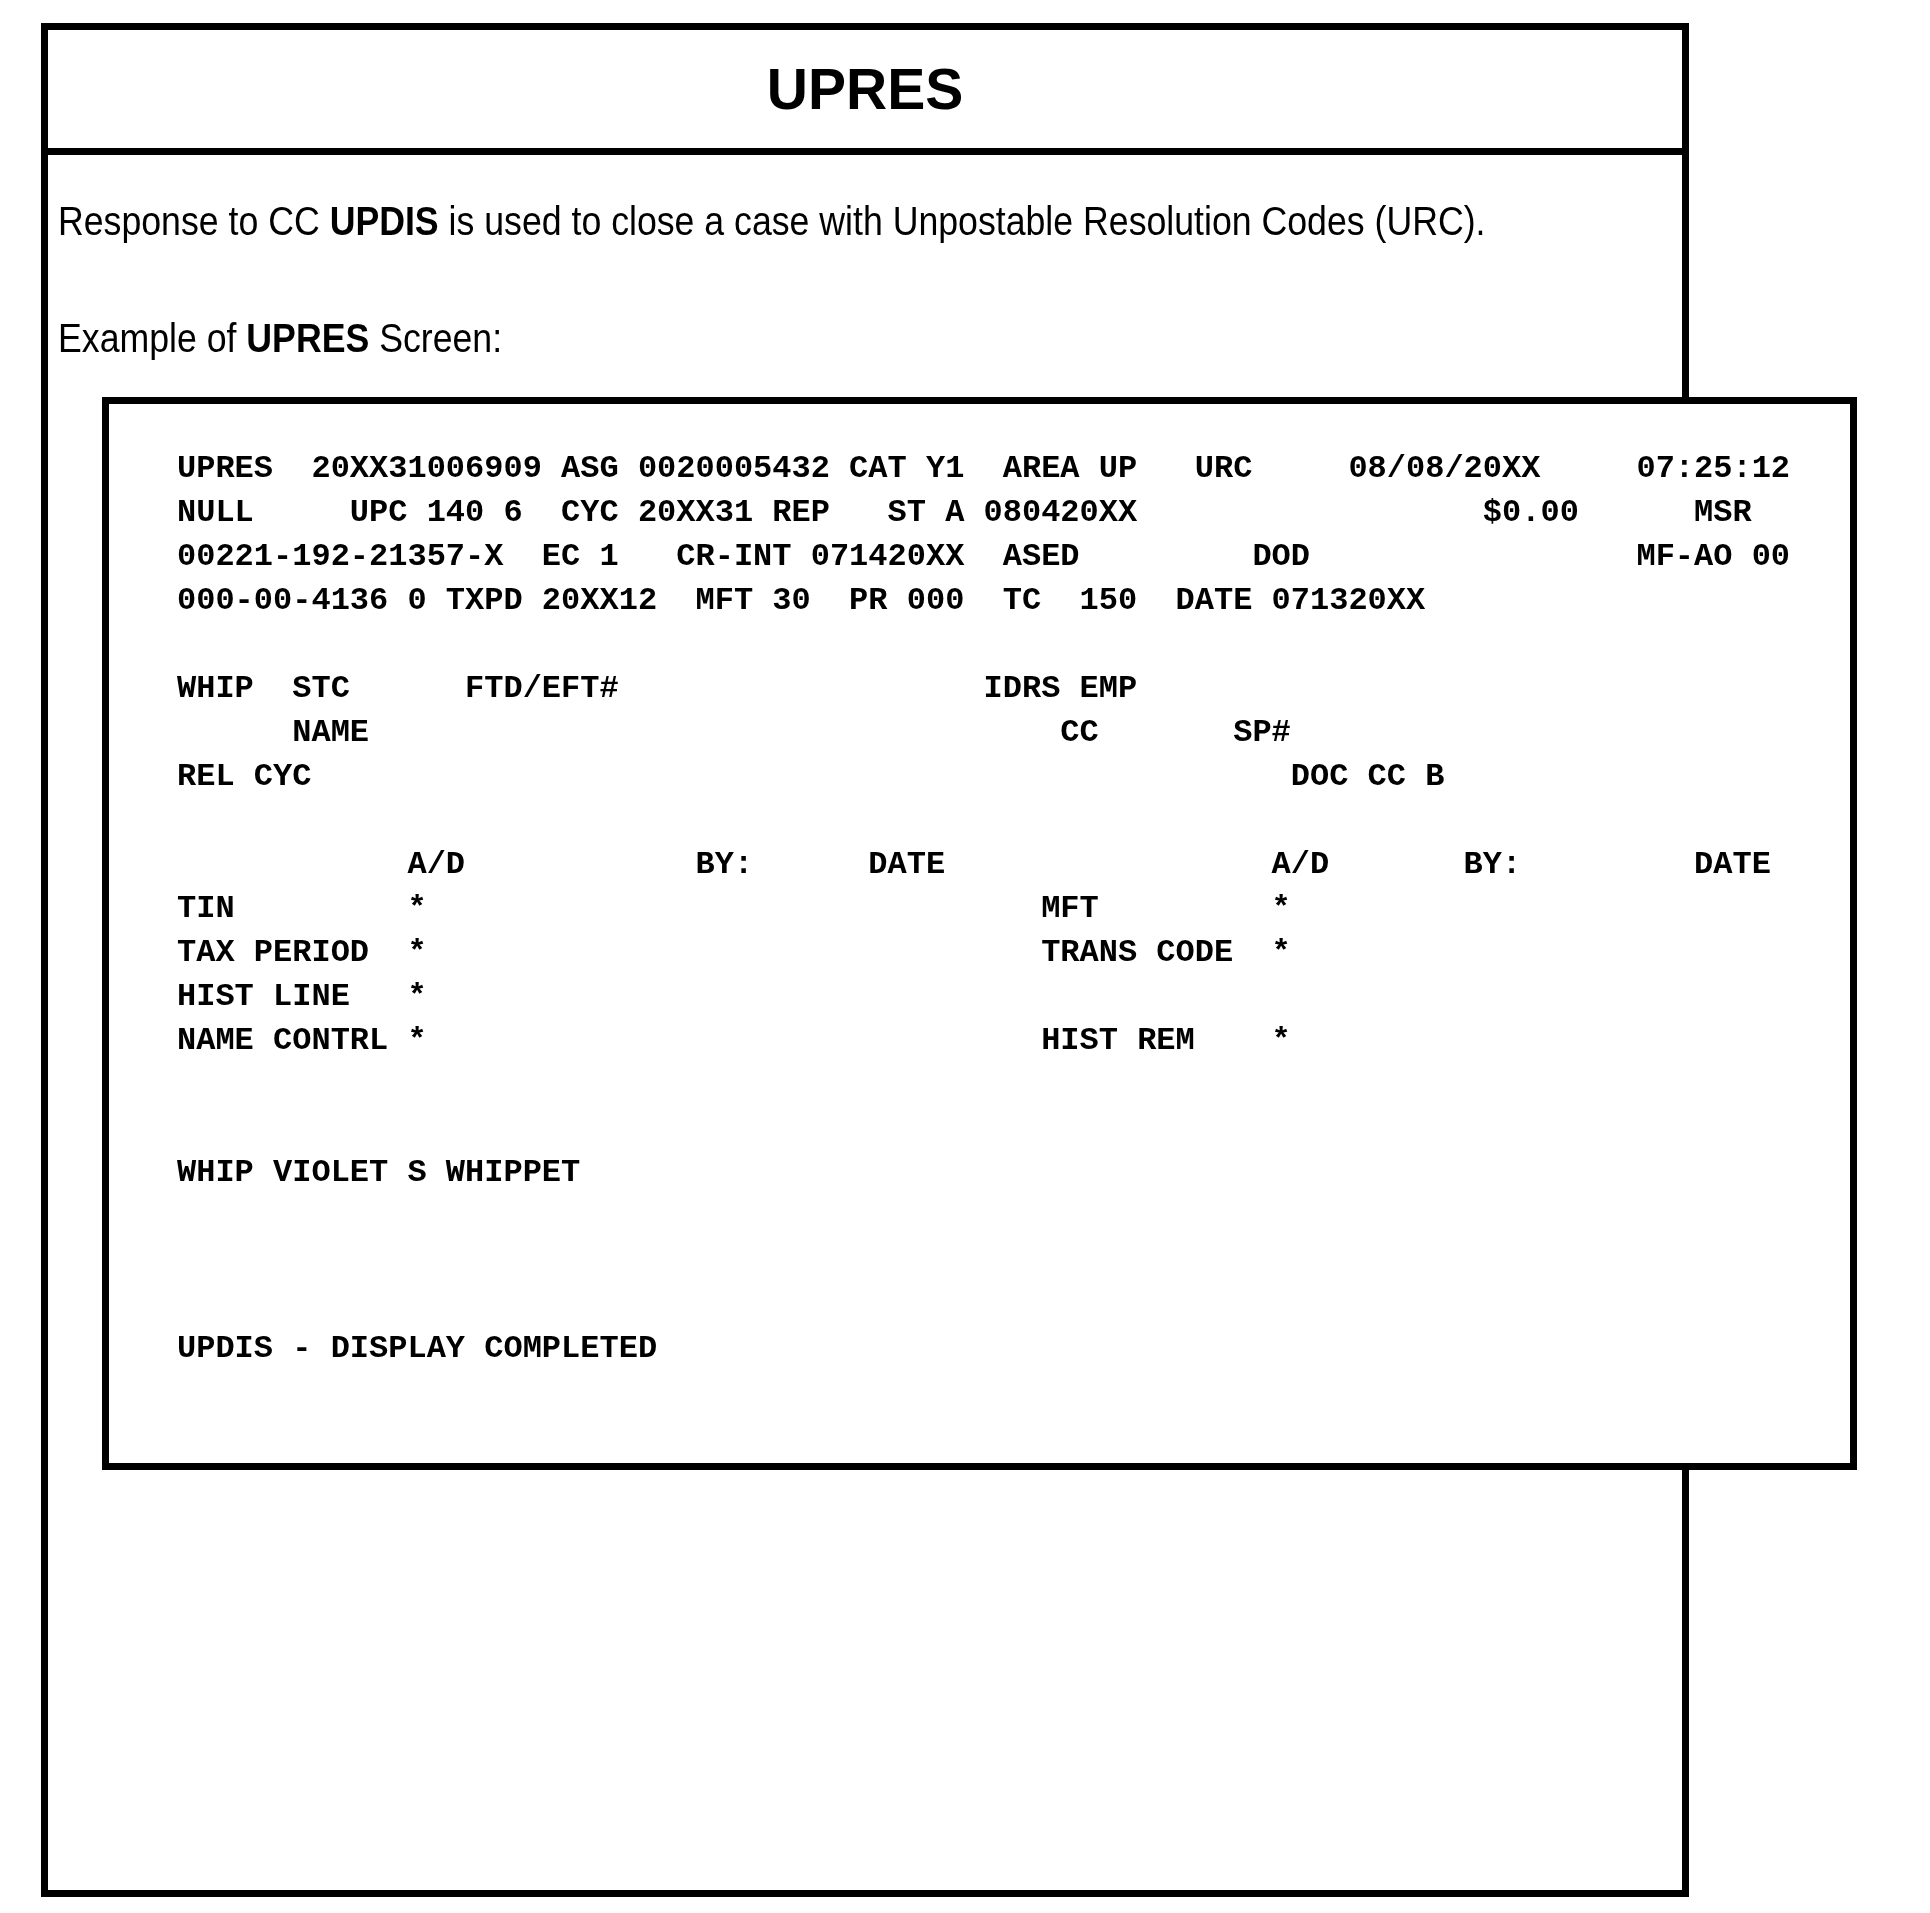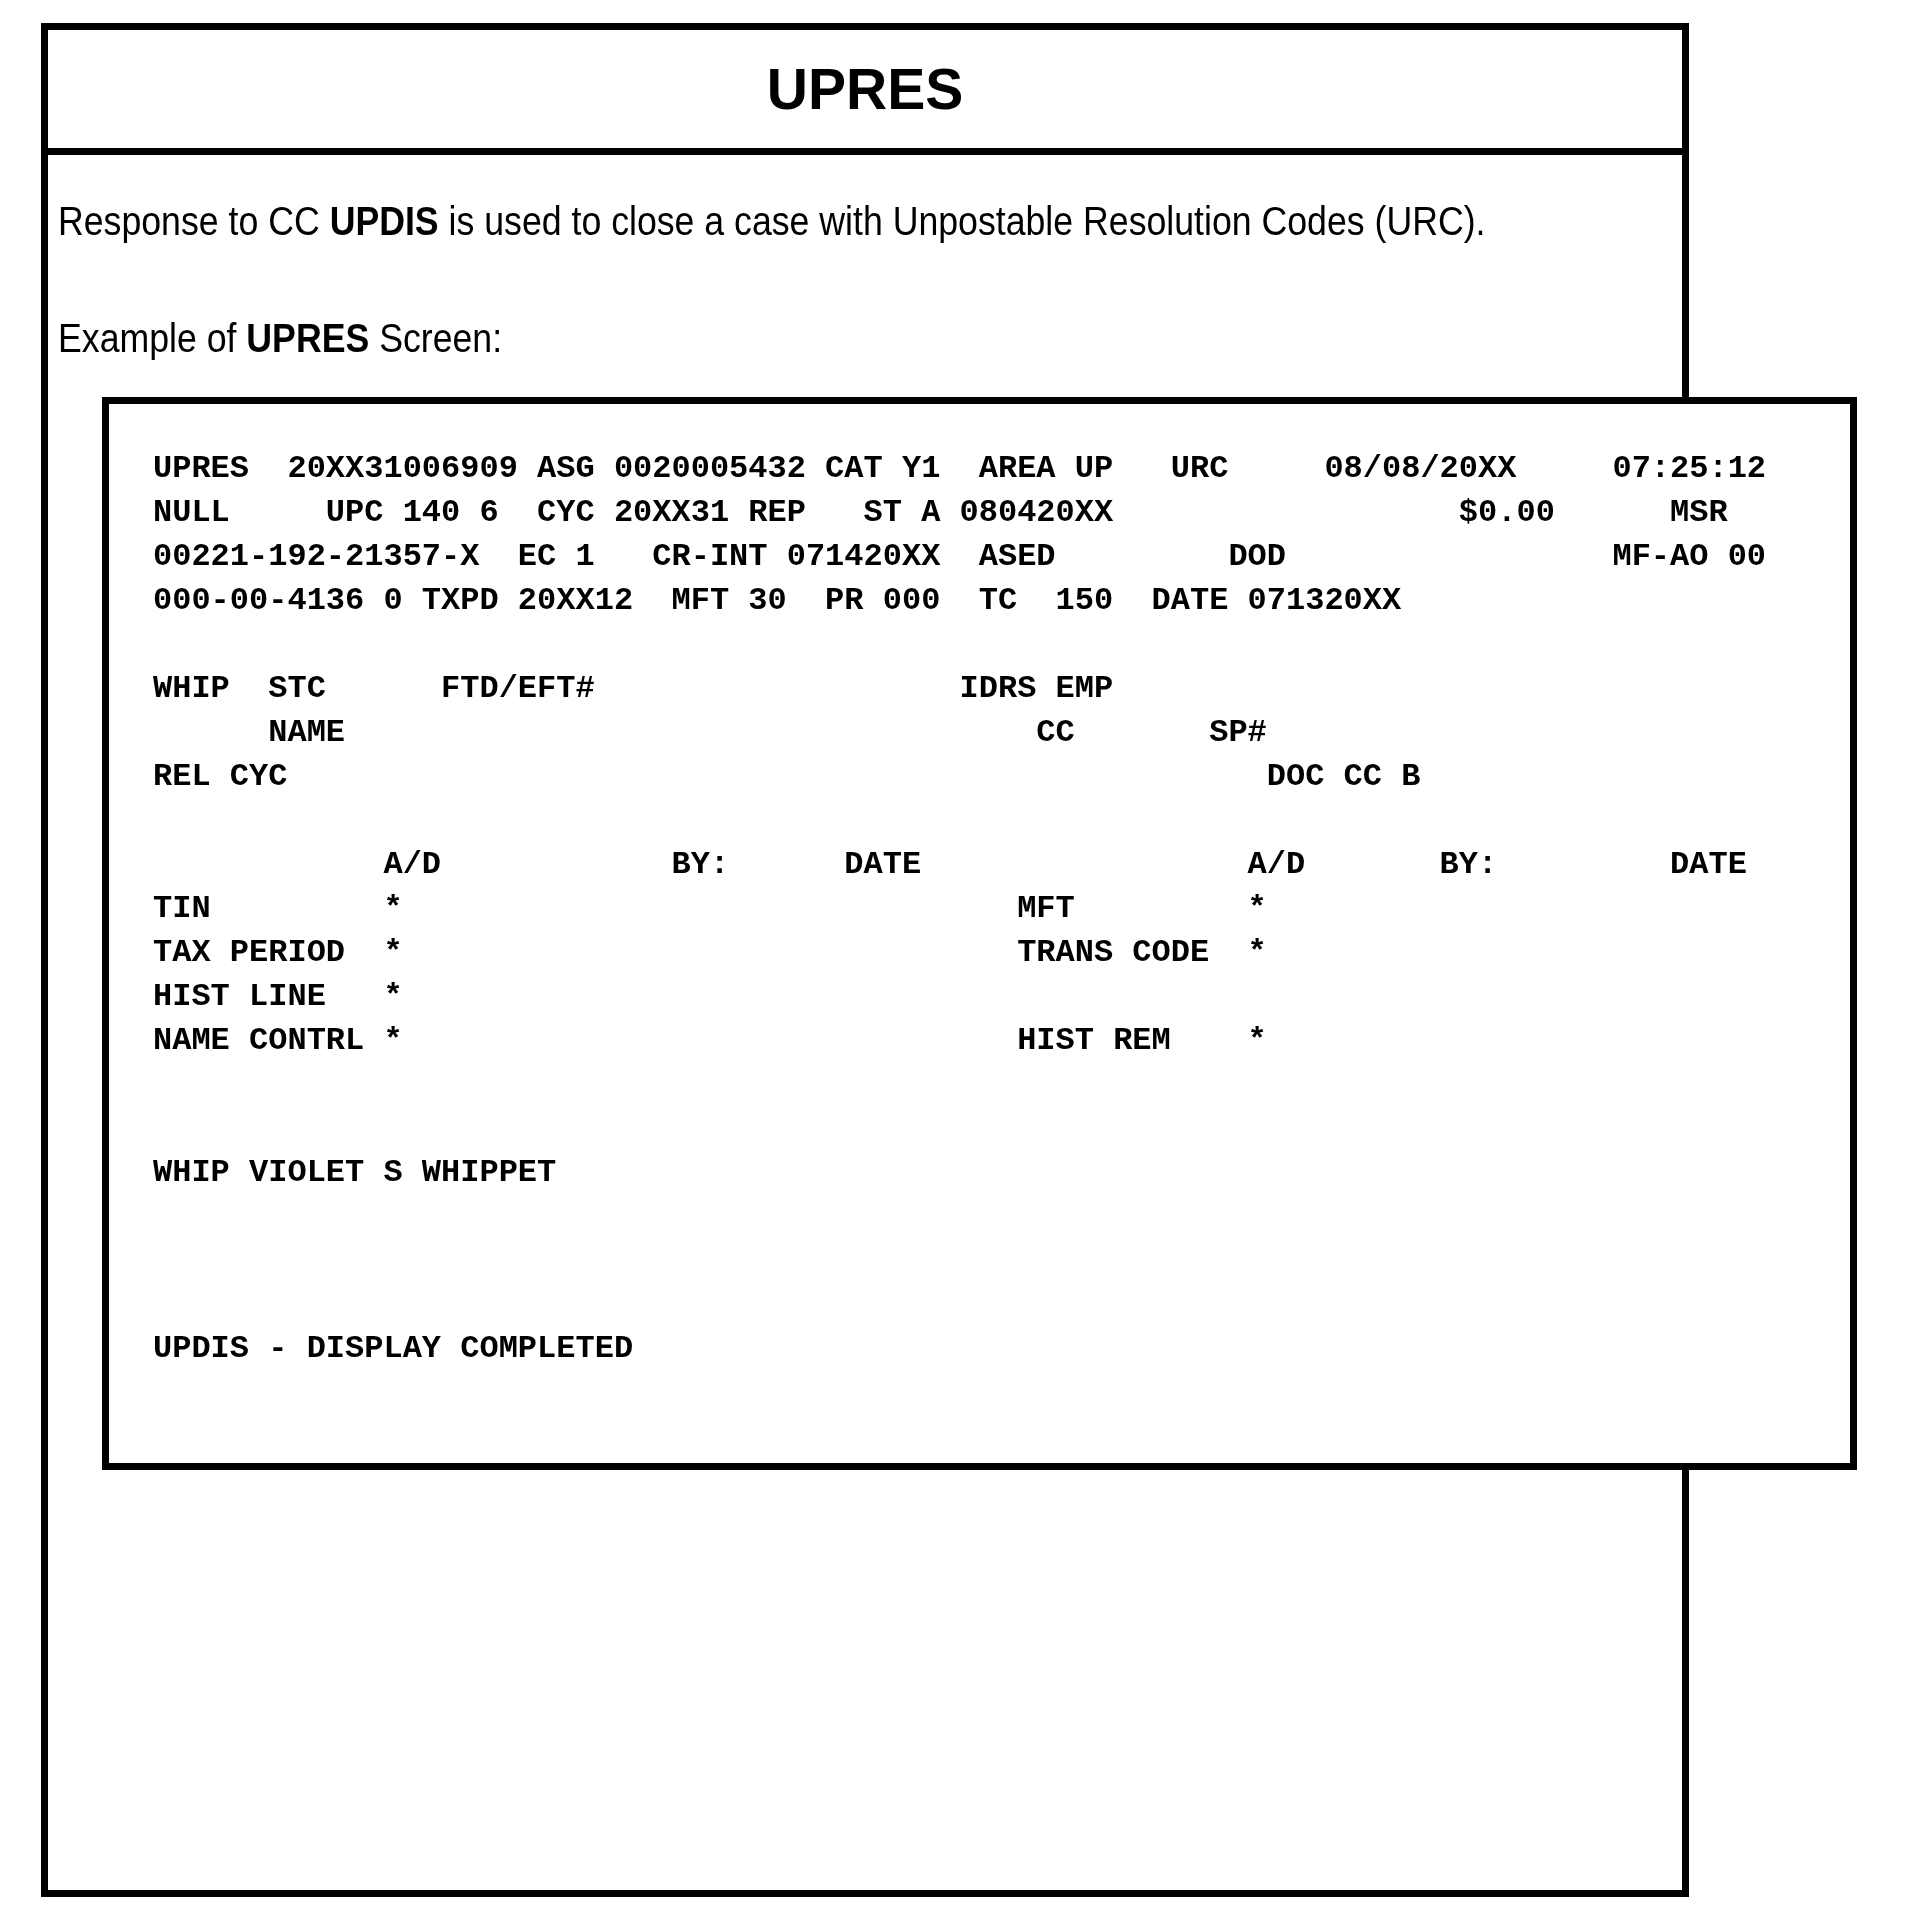--- a/index.html
+++ b/index.html
@@ -42,21 +42,21 @@
   .para-example{top:285px;}
   .screen-box{
     position:absolute;left:54px;top:367px;
     width:1755px;height:1073px;
     border:7.8px solid #000000;
     box-sizing:border-box;
     background:#ffffff;
   }
   .screen-body{
     position:absolute;left:0;top:0;right:0;bottom:0;
-    padding:43px 0 0 44px;
+    padding:43px 0 0 68px;
     font-family:"Liberation Mono","DejaVu Sans Mono",monospace;
     font-size:32px;font-weight:bold;
     line-height:44px;
   }
   .screen-line{
     height:44px;
     white-space:pre;
   }
 </style>
 </head>

